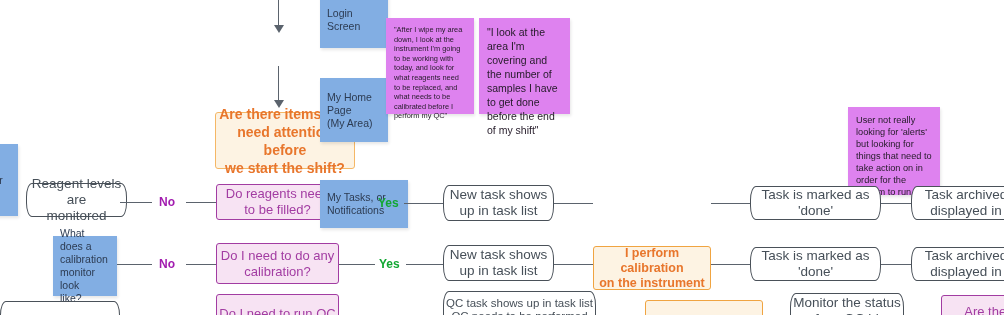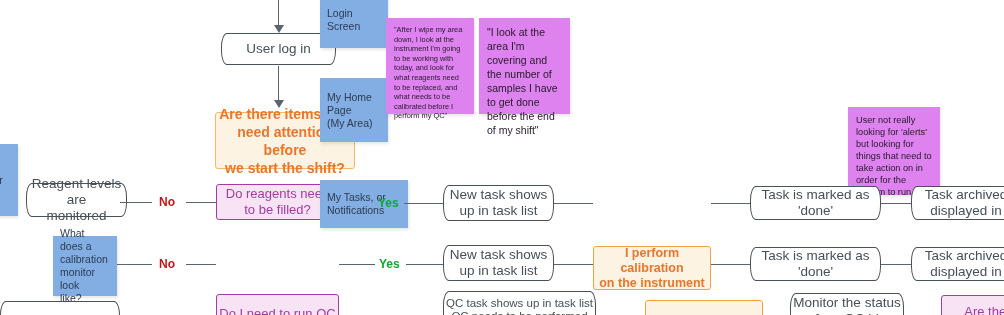--- a/index.html
+++ b/index.html
@@ -74,40 +74,37 @@
     padding:7px 8px;
     box-shadow:1px 2px 3px rgba(0,0,0,.10);
   }
   .purple .txt{text-align:left;}
   .purple.tiny{font-size:7.4px;line-height:9.6px;}
   .purple.mid{font-size:10.5px;line-height:14px;}
   .purple.note{font-size:9.2px;line-height:12px;}
 
   
   .elabel{position:absolute;font-size:12px;font-weight:bold;}
-  .elabel.no{color:#b91c1c;}
+  .elabel.no{color:#a21caf;}
   .elabel.yes{color:#12a733;}
 
   
   .ln{position:absolute;background:#5b636d;}
   .lnh{height:1.4px;}
   .lnv{width:1.4px;}
   .arrow{position:absolute;width:0;height:0;border-left:5px solid transparent;border-right:5px solid transparent;border-top:8px solid #5b636d;}
 </style>
 </head>
 <body>
 
 <div id="canvas">
 
   <div class="ln lnv" style="left:278px;top:-2px;height:28px;"></div>
   <div class="arrow" style="left:273.5px;top:25px;"></div>
 
-  <div class="node proc" style="left:221px;top:33px;width:115px;height:32px;">
-    <span class="txt">User log in</span>
-  </div>
 
   <div class="ln lnv" style="left:278px;top:66px;height:36px;"></div>
   <div class="arrow" style="left:273.5px;top:100px;"></div>
 
   <div class="node orange q" style="left:215px;top:112px;width:140px;height:57px;">
     <span class="txt">Are there items that
 need attention before
 we start the shift?</span>
   </div>
 
@@ -187,20 +184,24 @@
 
   <div class="node proc" style="left:911px;top:186px;width:110px;height:34px;">
     <span class="txt">Task archived
 displayed in</span>
   </div>
 
   <div class="ln lnh" style="left:117px;top:263.5px;width:35px;"></div>
   <div class="elabel no" style="left:159px;top:257px;">No</div>
   <div class="ln lnh" style="left:186px;top:263.5px;width:30px;"></div>
 
+  <div class="node pink" style="left:216px;top:243px;width:123px;height:41px;">
+    <span class="txt">Do I need to do any
+calibration?</span>
+  </div>
 
   <div class="ln lnh" style="left:339px;top:263.5px;width:36px;"></div>
   <div class="elabel yes" style="left:379px;top:257px;">Yes</div>
   <div class="ln lnh" style="left:406px;top:263.5px;width:37px;"></div>
 
   <div class="node proc" style="left:443px;top:245px;width:111px;height:36px;">
     <span class="txt">New task shows
 up in task list</span>
   </div>
 

